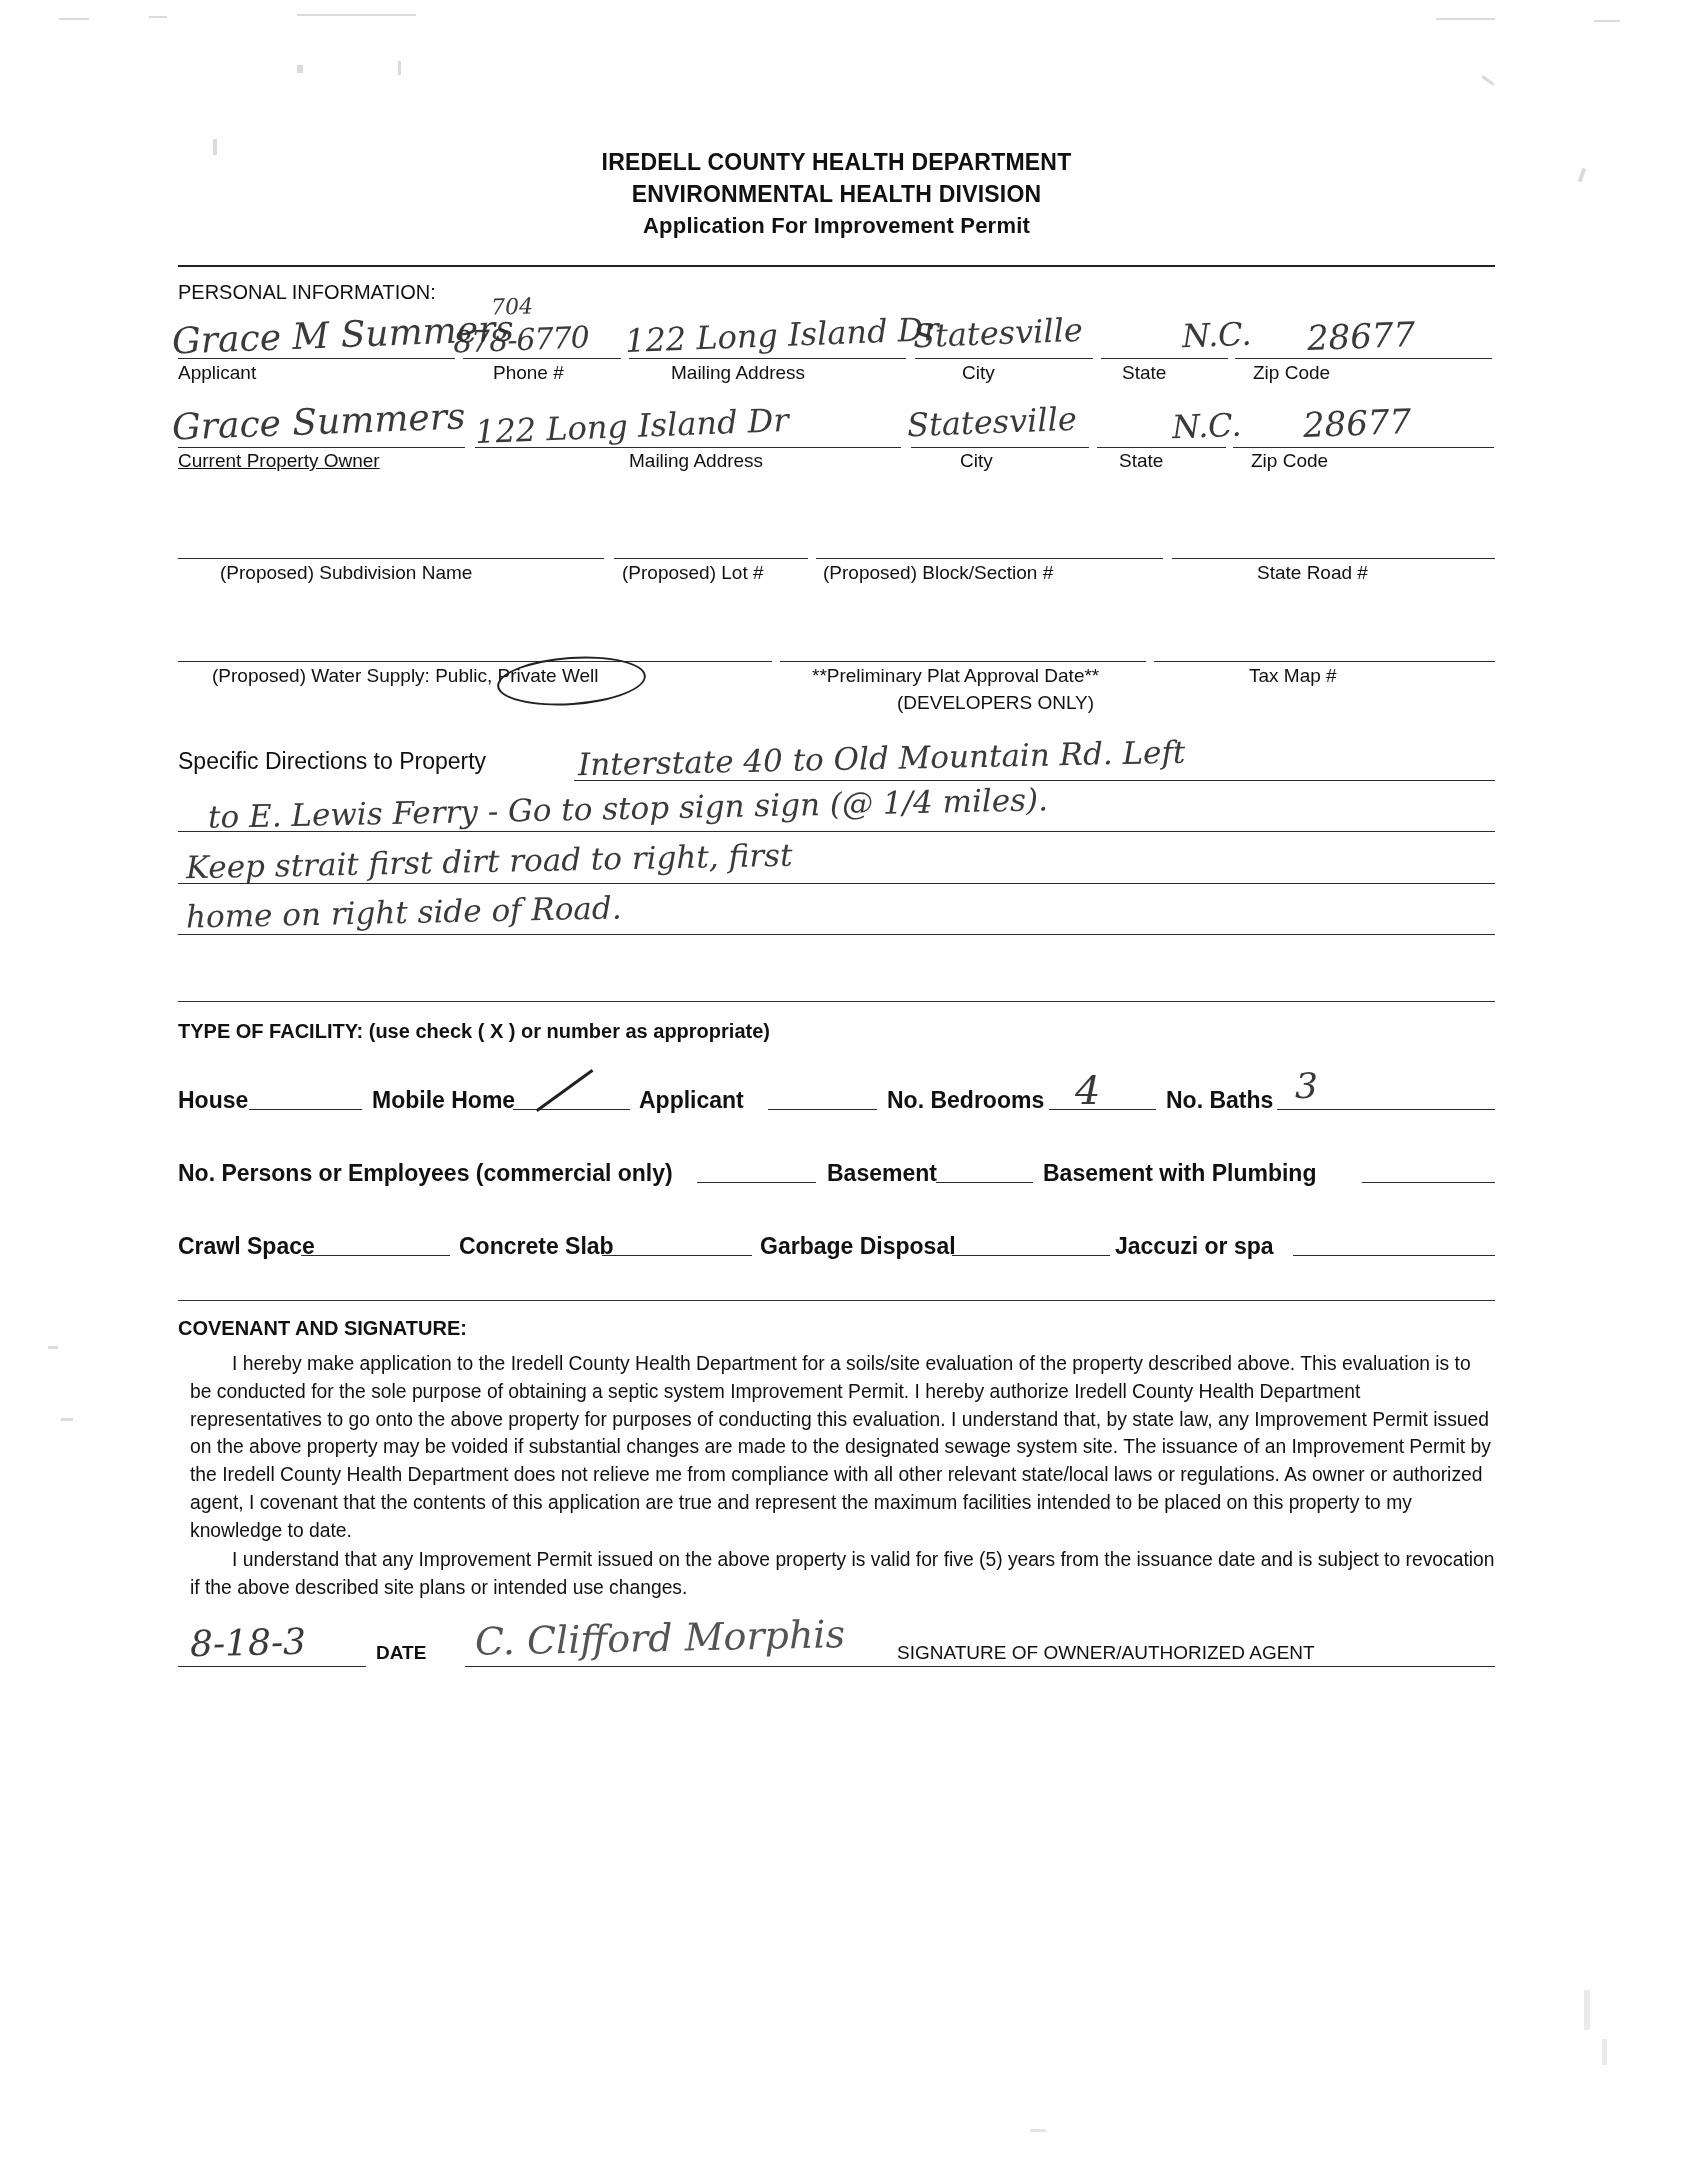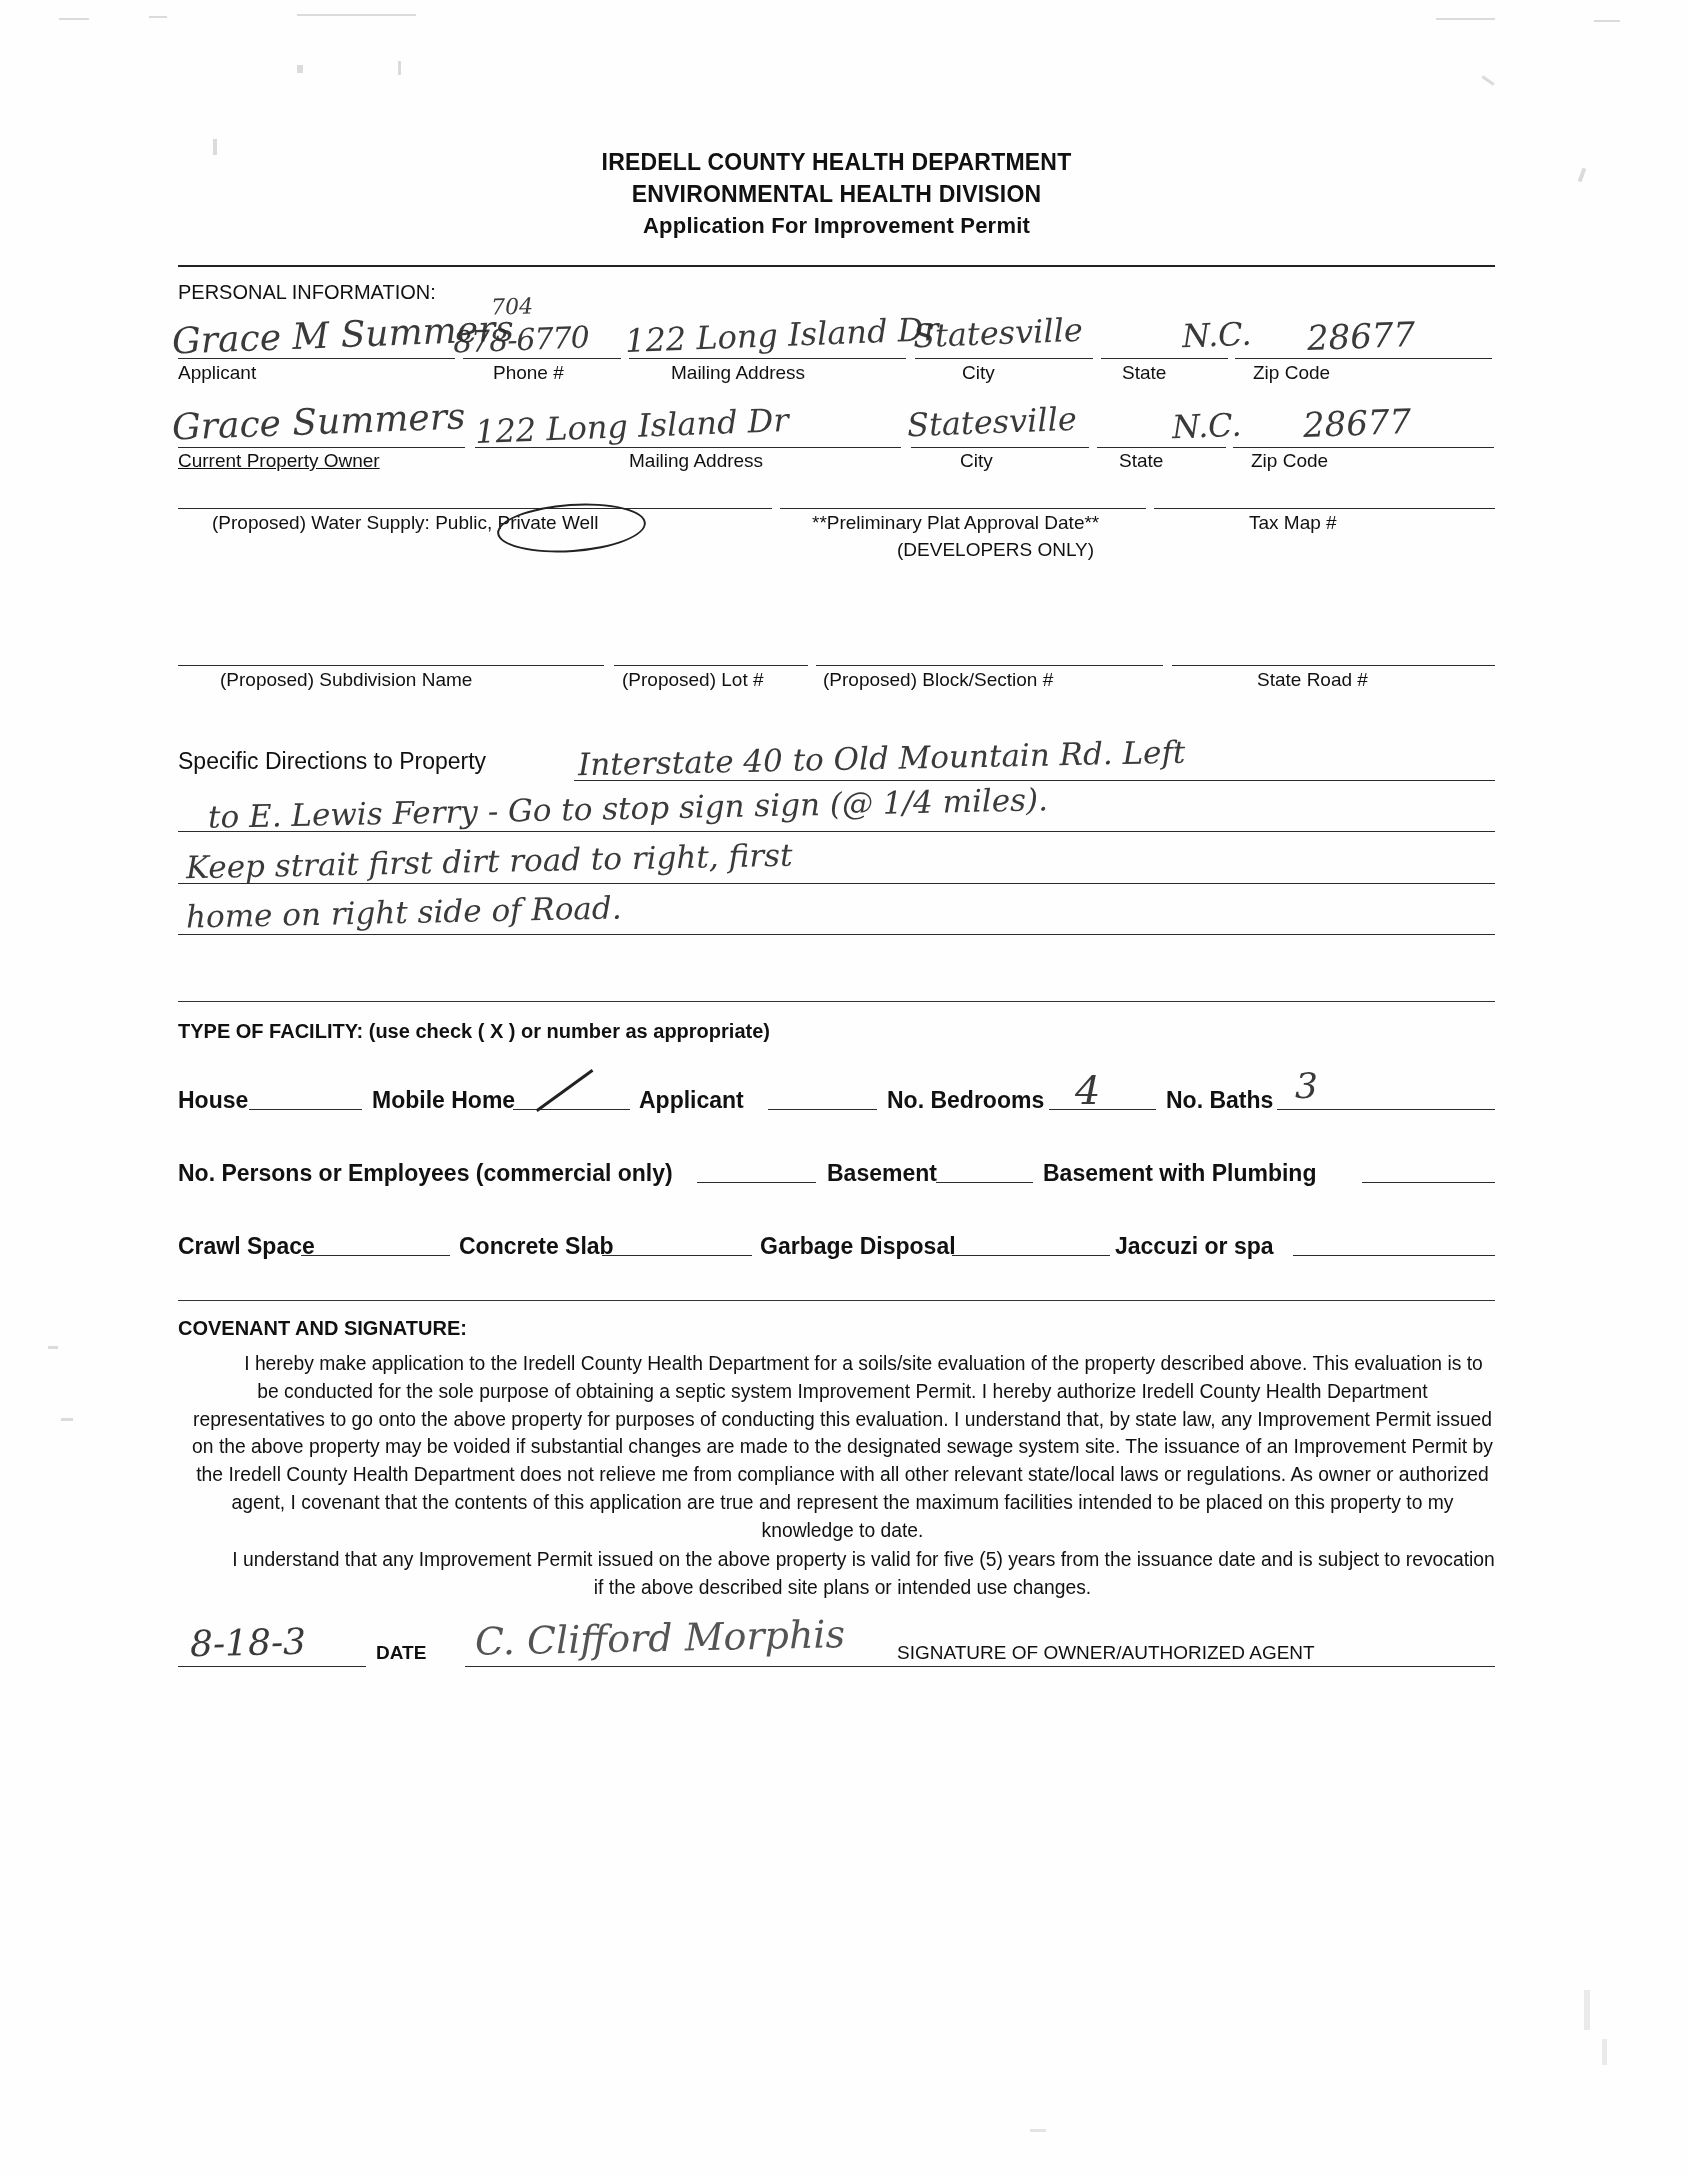--- a/index.html
+++ b/index.html
@@ -63,21 +63,21 @@
     transform:rotate(-4deg);
   }
 
   .checkmark {
     position:absolute;
     width:69px; height:2.5px; background:#222;
     transform:rotate(-36deg);
   }
 
   .covenant { font-size:19.3px; line-height:1.44; }
-  .covenant p { margin:0 0 0 12px;text-align:center; }
+  .covenant p { margin:0 0 0 12px; }
   .covenant .p2 { margin-top:2px; }
   .covenant .ind { display:inline-block; width:42px; }
 
   .sig-row { position:relative; height:69px; margin-top:16px; }
 </style>
 </head>
 <body>
 
 <div class="page">
 
@@ -150,45 +150,45 @@
       <div class="caption" style="left:1073px;top:51px;">Zip Code</div>
 
       <div class="hw sl" style="left:-6px;top:2px;font-size:36px;">Grace Summers</div>
       <div class="hw sl" style="left:297px;top:8px;font-size:32px;">122 Long Island Dr</div>
       <div class="hw sl" style="left:729px;top:4px;font-size:32px;">Statesville</div>
       <div class="hw sl" style="left:994px;top:8px;font-size:32px;">N.C.</div>
       <div class="hw sl" style="left:1125px;top:4px;font-size:34px;">28677</div>
     </div>
 
 
-    <div class="line-row" style="height:105px;margin-top:2px;">
-      <div class="fieldline" style="left:0;top:26px;width:594px;"></div>
-      <div class="fieldline" style="left:602px;top:26px;width:366px;"></div>
-      <div class="fieldline" style="left:976px;top:26px;width:341px;"></div>
-
-      <div class="caption" style="left:34px;top:30px;">(Proposed) Water Supply: Public, Private Well</div>
-      <div class="ellipse" style="left:319px;top:22px;width:145px;height:44px;"></div>
-
-      <div class="caption" style="left:634px;top:30px;">**Preliminary Plat Approval Date**</div>
-      <div class="caption" style="left:719px;top:57px;">(DEVELOPERS ONLY)</div>
-      <div class="caption" style="left:1071px;top:30px;">Tax Map #</div>
-    </div>
-
     <div class="line-row" style="height:109px;margin-top:44px;">
       <div class="fieldline" style="left:0;top:34px;width:426px;"></div>
       <div class="fieldline" style="left:436px;top:34px;width:194px;"></div>
       <div class="fieldline" style="left:638px;top:34px;width:347px;"></div>
       <div class="fieldline" style="left:994px;top:34px;width:323px;"></div>
 
       <div class="caption" style="left:42px;top:38px;">(Proposed) Subdivision Name</div>
       <div class="caption" style="left:444px;top:38px;">(Proposed) Lot #</div>
       <div class="caption" style="left:645px;top:38px;">(Proposed) Block/Section #</div>
       <div class="caption" style="left:1079px;top:38px;">State Road #</div>
     </div>
 
+    <div class="line-row" style="height:105px;margin-top:2px;">
+      <div class="fieldline" style="left:0;top:26px;width:594px;"></div>
+      <div class="fieldline" style="left:602px;top:26px;width:366px;"></div>
+      <div class="fieldline" style="left:976px;top:26px;width:341px;"></div>
+
+      <div class="caption" style="left:34px;top:30px;">(Proposed) Water Supply: Public, Private Well</div>
+      <div class="ellipse" style="left:319px;top:22px;width:145px;height:44px;"></div>
+
+      <div class="caption" style="left:634px;top:30px;">**Preliminary Plat Approval Date**</div>
+      <div class="caption" style="left:719px;top:57px;">(DEVELOPERS ONLY)</div>
+      <div class="caption" style="left:1071px;top:30px;">Tax Map #</div>
+    </div>
+
     <div class="line-row" style="height:210px;margin-top:0px;">
       <div class="captionb" style="left:0;top:8px;font-weight:normal;">Specific Directions to Property</div>
 
       <div class="fieldline" style="left:396px;top:40px;width:921px;"></div>
       <div class="fieldline" style="left:0;top:91px;width:1317px;"></div>
       <div class="fieldline" style="left:0;top:143px;width:1317px;"></div>
       <div class="fieldline" style="left:0;top:194px;width:1317px;"></div>
 
       <div class="hw sl2" style="left:400px;top:0px;font-size:31px;">Interstate 40 to Old Mountain Rd. Left</div>
       <div class="hw sl2" style="left:30px;top:50px;font-size:31px;">to E. Lewis Ferry - Go to stop sign sign (@ 1/4 miles).</div>

